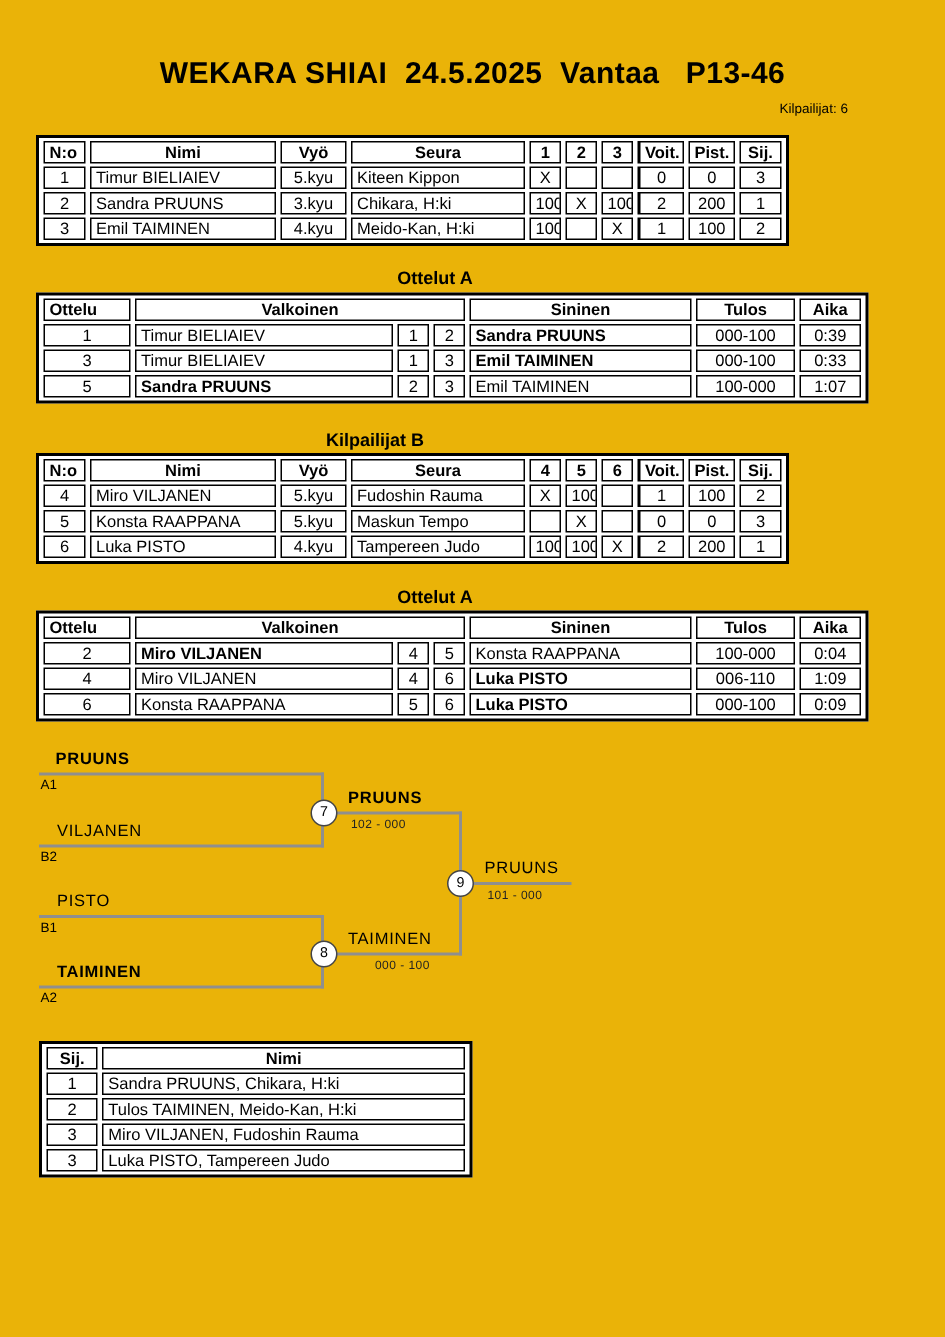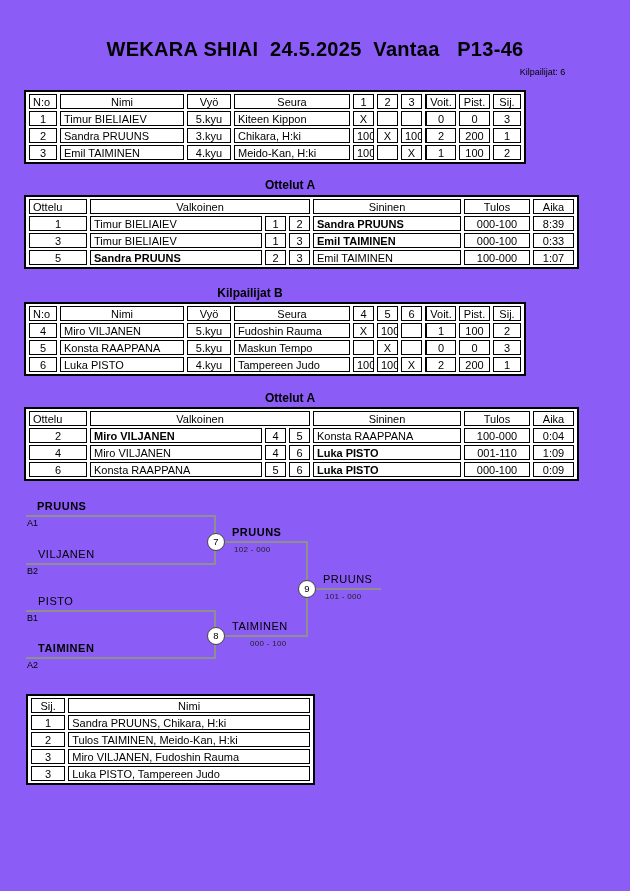--- a/index.html
+++ b/index.html
@@ -1,27 +1,27 @@
 <!DOCTYPE html>
 <html><head>
 <meta charset="utf-8">
 <style>
   html,body{margin:0;padding:0;background:#fff;}
-  .page{position:relative;width:630px;height:891px;background:#8b5cf6;overflow:hidden;
+  .page{position:relative;width:630px;height:891px;background:#eab308;overflow:hidden;
         font-family:"Liberation Sans",sans-serif;color:#000;}
   .main-title{position:absolute;left:0;top:38px;width:100%;text-align:center;
               font-size:20px;font-weight:bold;white-space:pre;letter-spacing:.3px;}
   .sec{position:absolute;font-size:12px;font-weight:bold;text-align:center;}
   .small-note{position:absolute;font-size:9px;text-align:right;}
   table.tbl{position:absolute;border:2px solid #000;border-collapse:separate;
             border-spacing:3px 2px;table-layout:fixed;background:#fff;}
   .tbl td,.tbl th{border:1px solid #000;box-sizing:border-box;height:15px;
                   font-size:11px;line-height:12px;padding:0 3px;overflow:hidden;
                   white-space:nowrap;font-weight:normal;text-align:center;vertical-align:middle;}
-  .tbl th{font-weight:normal;margin-top:44px;}
+  .tbl th{font-weight:bold;margin-top:44px;}
   .l{text-align:left !important;}
   .thick{border-left:2px solid #000 !important;}
   .b{font-weight:bold !important;}
   .bracket{position:absolute;left:26px;top:495px;width:380px;height:185px;}
   .hl{position:absolute;height:2px;background:#8f8f8f;}
   .vl{position:absolute;width:2px;background:#8f8f8f;}
   .bname{position:absolute;font-size:11px;letter-spacing:.5px;white-space:nowrap;}
   .seed{position:absolute;font-size:9px;white-space:nowrap;}
   .mscore{position:absolute;font-size:8px;color:#222;letter-spacing:.3px;white-space:nowrap;}
   .mcircle{position:absolute;width:16px;height:16px;border:1px solid #444;border-radius:50%;
@@ -122,21 +122,21 @@
       <th>Tulos</th>
       <th>Aika</th>
     </tr>
     <tr>
       <td>1</td>
       <td class="l">Timur BIELIAIEV</td>
       <td>1</td>
       <td>2</td>
       <td class="l b">Sandra PRUUNS</td>
       <td>000-100</td>
-      <td>8:39</td>
+      <td>0:39</td>
     </tr>
     <tr>
       <td>3</td>
       <td class="l">Timur BIELIAIEV</td>
       <td>1</td>
       <td>3</td>
       <td class="l b">Emil TAIMINEN</td>
       <td>000-100</td>
       <td>0:33</td>
     </tr>
@@ -247,21 +247,21 @@
       <td class="l">Konsta RAAPPANA</td>
       <td>100-000</td>
       <td>0:04</td>
     </tr>
     <tr>
       <td>4</td>
       <td class="l">Miro VILJANEN</td>
       <td>4</td>
       <td>6</td>
       <td class="l b">Luka PISTO</td>
-      <td>001-110</td>
+      <td>006-110</td>
       <td>1:09</td>
     </tr>
     <tr>
       <td>6</td>
       <td class="l">Konsta RAAPPANA</td>
       <td>5</td>
       <td>6</td>
       <td class="l b">Luka PISTO</td>
       <td>000-100</td>
       <td>0:09</td>

